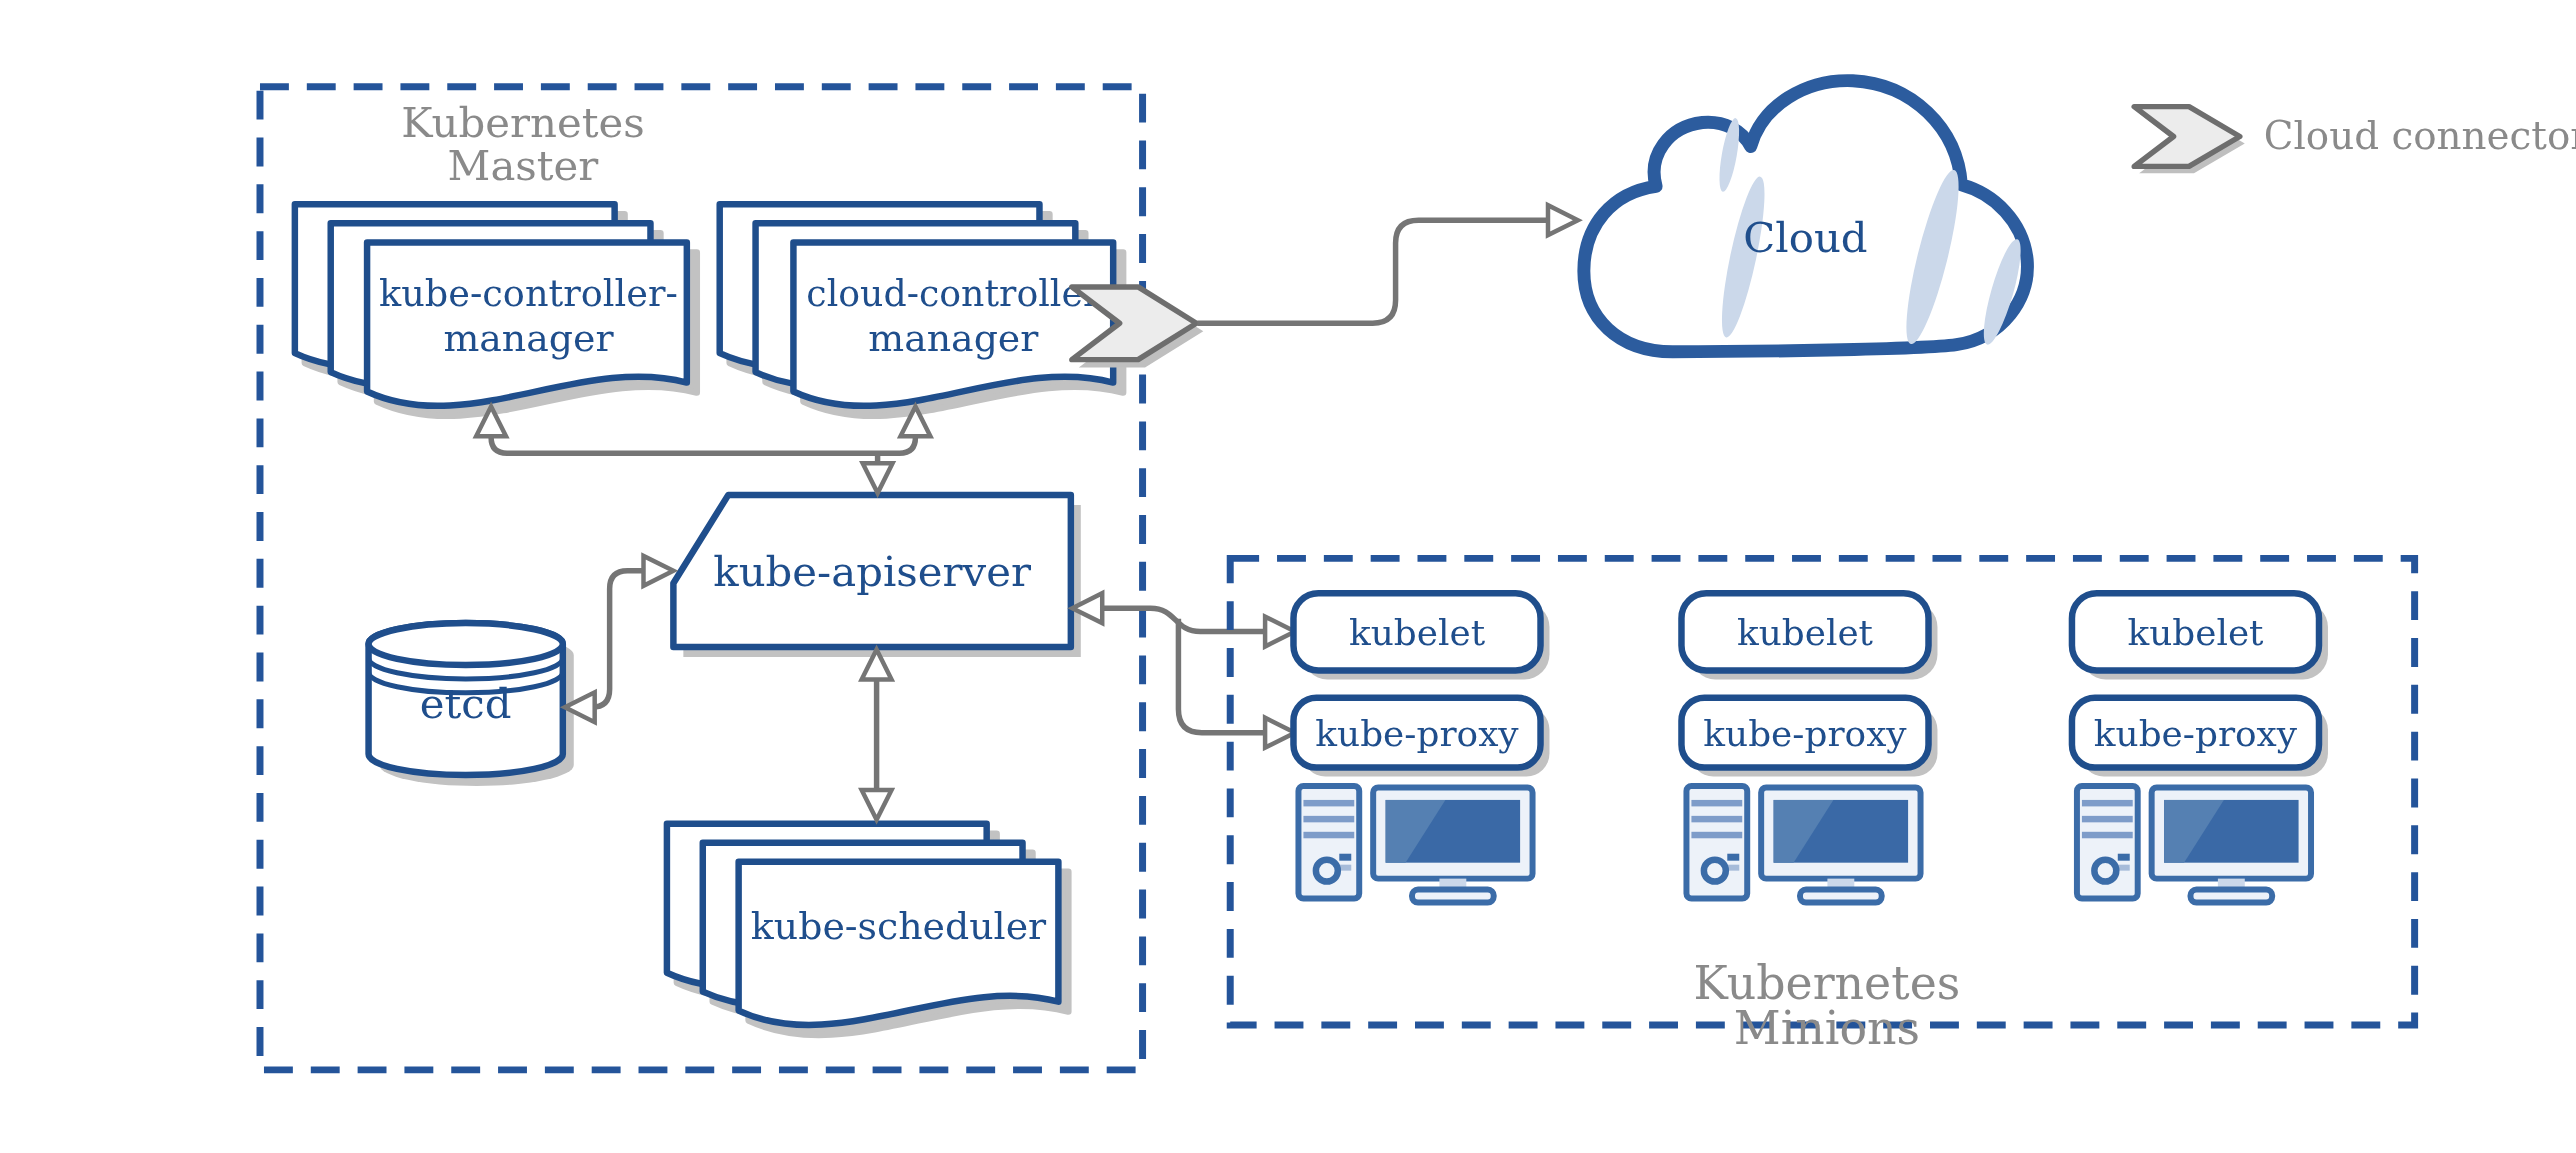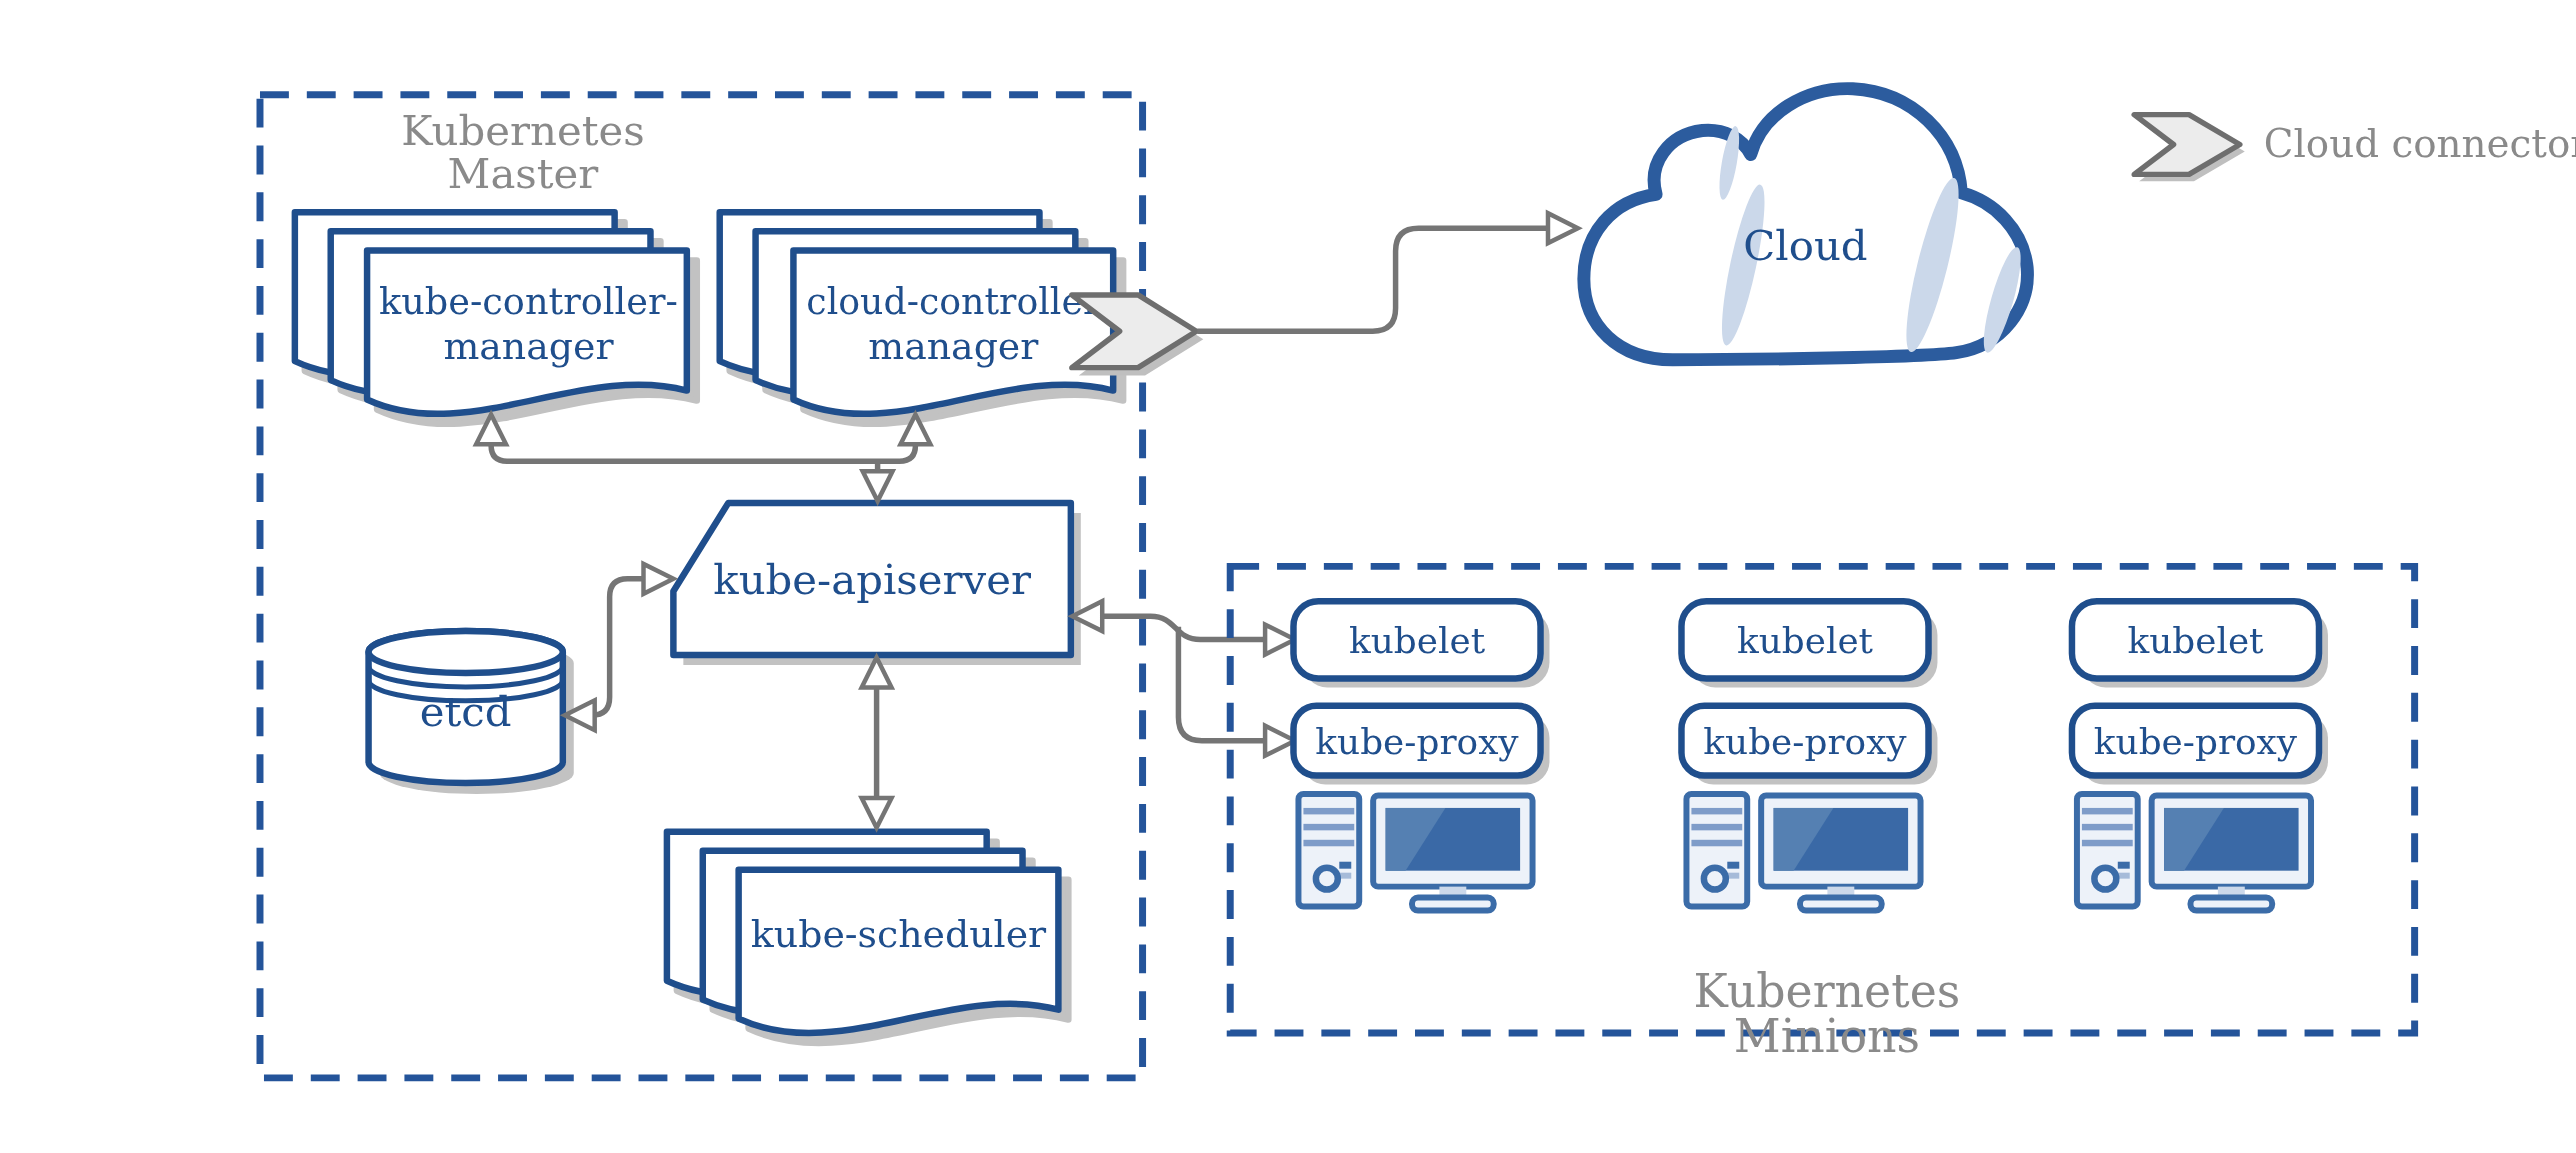--- a/index.html
+++ b/index.html
@@ -1,16 +1,16 @@
 <!DOCTYPE html>
 <html style="font-size:8.2px"><head>
 <meta charset="utf-8">
 <style>
   html,body{margin:0;padding:0;background:#fff;}
-  .stage{width:100%;max-width:2665px;margin:16px auto;}
+  .stage{width:100%;max-width:2665px;margin:8px auto;}
   svg{display:block;width:100%;height:auto;background:#fff;}
   .doc{fill:#ffffff;stroke:#1F4E8C;stroke-width:13;stroke-linejoin:round;}
   .docsh{fill:#C2C2C2;stroke:#C2C2C2;stroke-width:13;stroke-linejoin:round;}
   .box{fill:#ffffff;stroke:#1F4E8C;stroke-width:13;}
   .sh{fill:#C2C2C2;stroke:none;}
   .cyl{fill:#ffffff;stroke:#1F4E8C;stroke-width:13;}
   .cylline{fill:none;stroke:#1F4E8C;stroke-width:10;}
   .lbl{font-family:"DejaVu Serif","Liberation Serif",serif;fill:#1F4E8C;}
   .gry{font-family:"DejaVu Serif","Liberation Serif",serif;fill:#8A8A8A;}
   .con{fill:none;stroke:#757575;stroke-width:11;}

